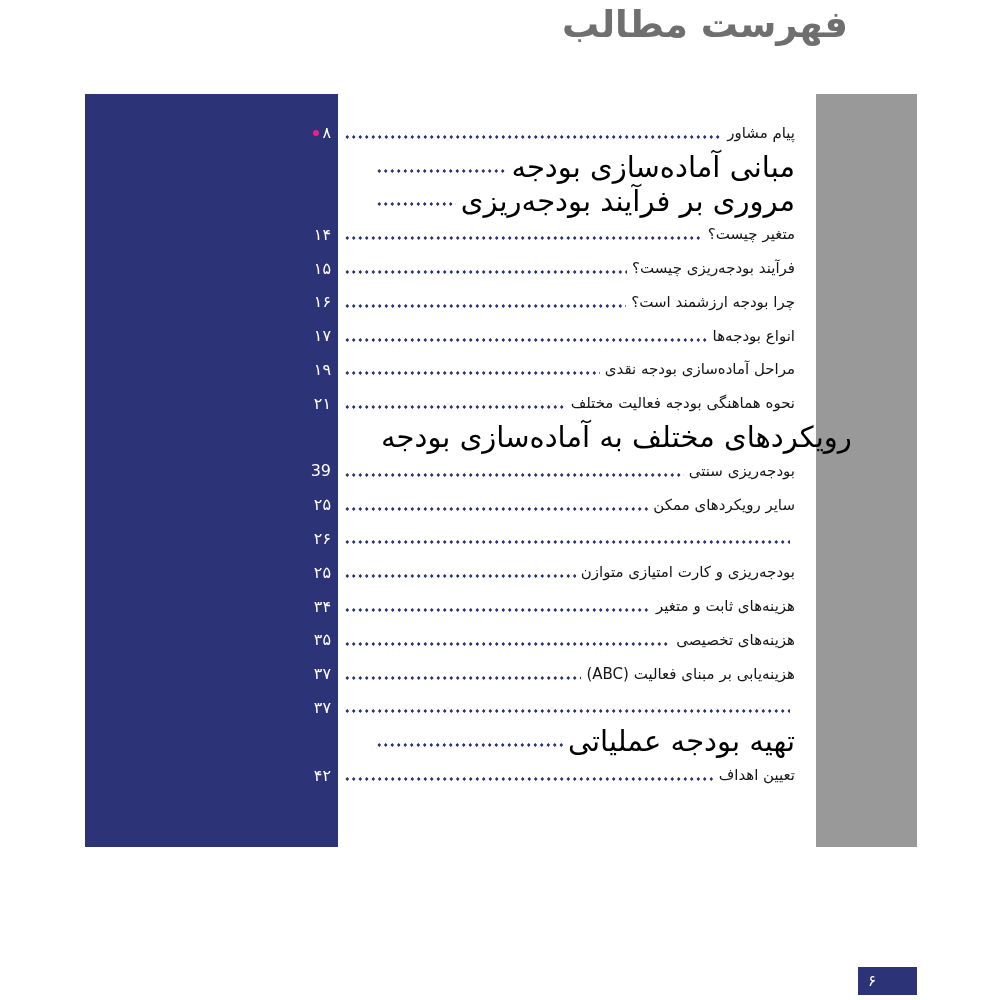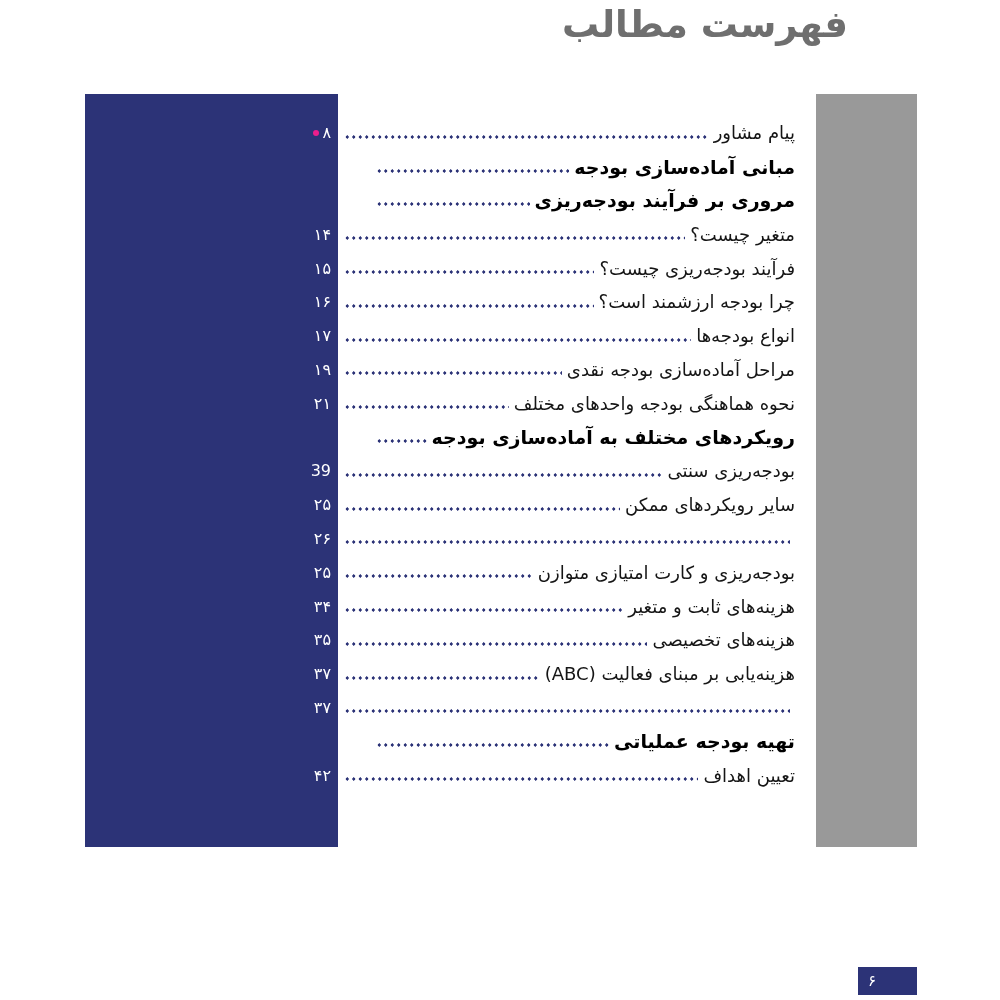--- a/index.html
+++ b/index.html
@@ -84,24 +84,24 @@
     background-size: 6.5px 4px;
     background-position: left center;
     background-repeat: repeat-x;
   }
 
   .label {
     direction: rtl;
     unicode-bidi: embed;
     white-space: nowrap;
     color: #151515;
-    font-size: 18px;
-  }
-
-  .row.chapter .label { font-size: 19px; font-weight: bold; color: #000000; }
+    font-size: 15px;
+  }
+
+  .row.chapter .label { font-size: 29px; font-weight: normal; color: #000000; }
   .row.chapter .num   { font-size: 17px; font-weight: normal; margin-left: 32px; }
 
   .folio {
     position: absolute;
     left: 858px;
     top: 967px;
     width: 59px;
     height: 28px;
     background: #2c3377;
     color: #ffffff;
@@ -186,21 +186,21 @@
         </span>
       <span class="dots"></span>
       <span class="label">مراحل آماده‌سازی بودجه نقدی</span>
     </div>
 
     <div class="row">
       <span class="num">
           <span>۲۱</span>
         </span>
       <span class="dots"></span>
-      <span class="label">نحوه هماهنگی بودجه واحدهای مختلف</span>
+      <span class="label">نحوه هماهنگی بودجه فعالیت مختلف</span>
     </div>
 
     <div class="row chapter">
       <span class="num">
           <span>۲۳</span>
         </span>
       <span class="dots"></span>
       <span class="label">رویکردهای مختلف به آماده‌سازی بودجه</span>
     </div>
 

